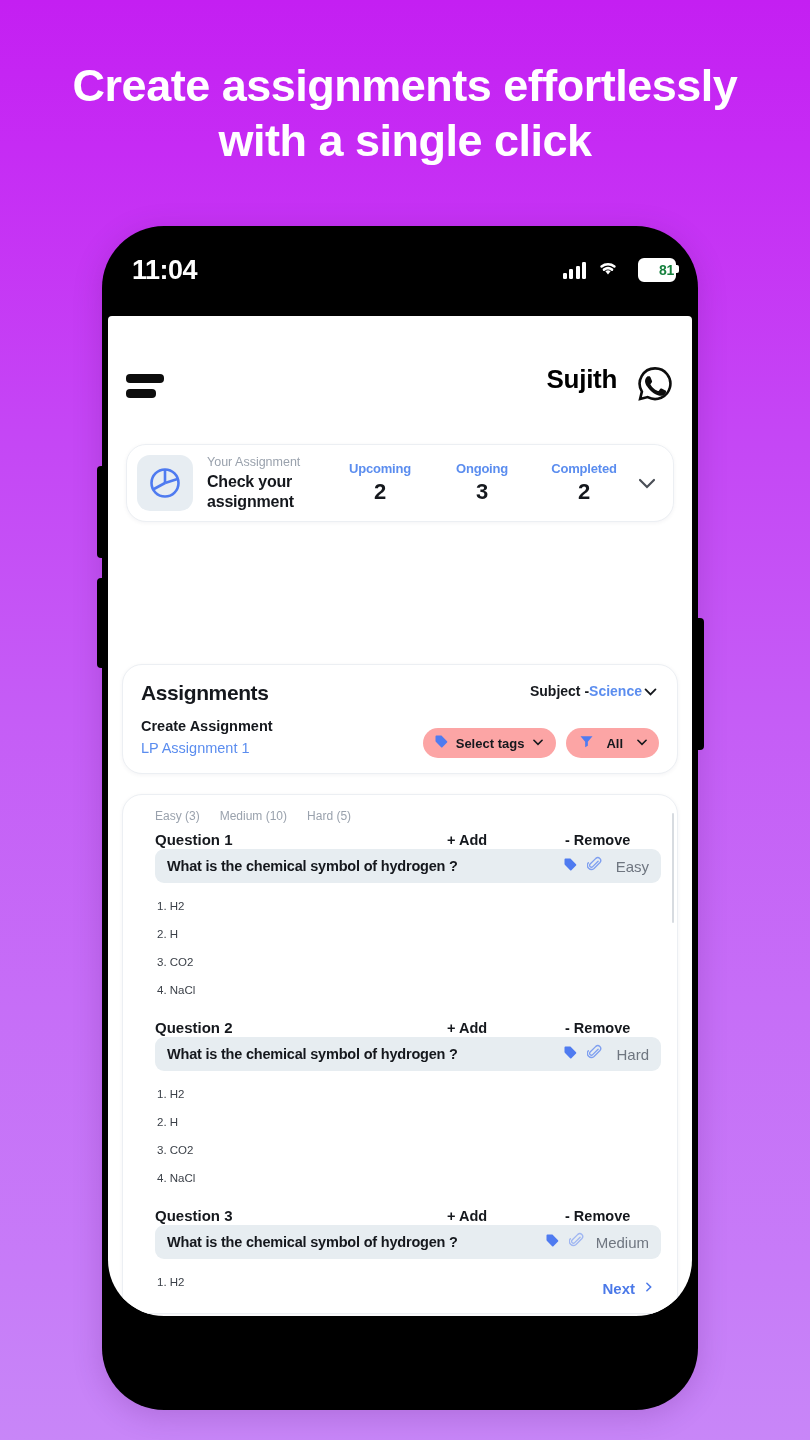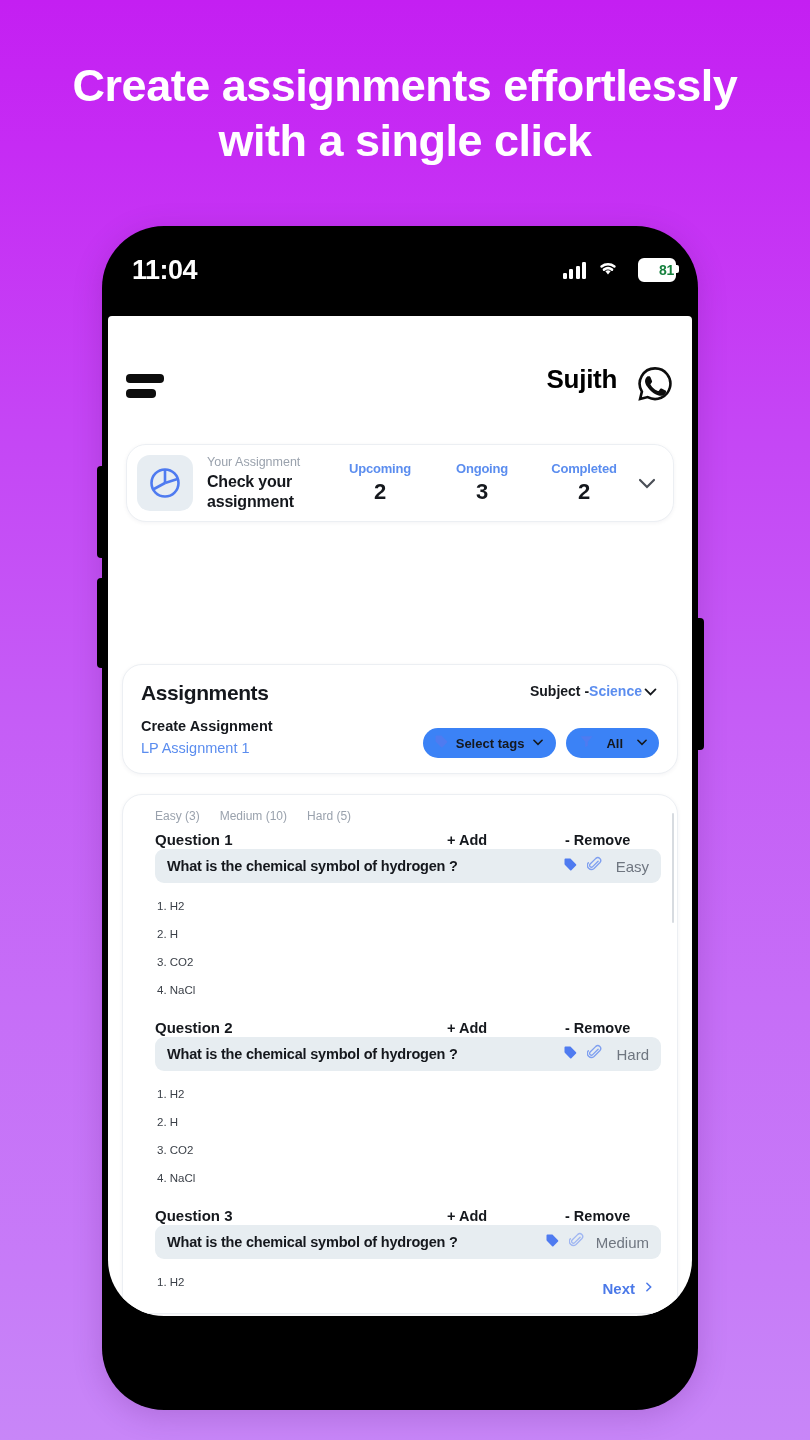--- a/index.html
+++ b/index.html
@@ -103,21 +103,21 @@
   .assignments-card{position:absolute;left:14px;top:348px;width:556px;height:110px;padding:16px 18px;box-sizing:border-box;}
   .assignments-head{display:flex;align-items:center;}
   .assignments-title{font-size:21px;font-weight:bold;color:#15181d;letter-spacing:-0.4px;}
   .subject{margin-left:auto;font-size:14px;font-weight:bold;color:#15181d;display:flex;align-items:flex-start;}
   .subject b{color:#5b8def;font-weight:bold;}
   .assignments-sub{display:flex;align-items:flex-end;margin-top:12px;gap:46px;}
   .create-lbl{font-size:14.5px;font-weight:bold;color:#15181d;line-height:19px;}
   .create-link{font-size:14.5px;color:#5b8def;line-height:20px;margin-top:2px;}
   .pills{margin-left:auto;display:flex;gap:10px;align-items:center;}
   .pill{
-    background:#3b82f6;border-radius:20px;height:30px;display:flex;align-items:center;
+    background:#fca5a5;border-radius:20px;height:30px;display:flex;align-items:center;
     padding:0 11px;gap:7px;font-size:13px;font-weight:bold;color:#15181d;cursor:pointer;
   }
   .pill.wide{padding:0 10px 0 13px;gap:12px;}
 
   
   .q-card{position:absolute;left:14px;top:478px;width:556px;height:520px;padding:14px 16px 0 32px;box-sizing:border-box;overflow:hidden;}
   .difficulty-row{display:flex;gap:20px;font-size:12px;color:#9aa2ad;}
   .q-head{display:flex;align-items:center;margin-top:8px;}
   .q-label{font-size:15px;font-weight:bold;color:#15181d;}
   .q-actions{margin-left:auto;display:flex;align-items:center;}

